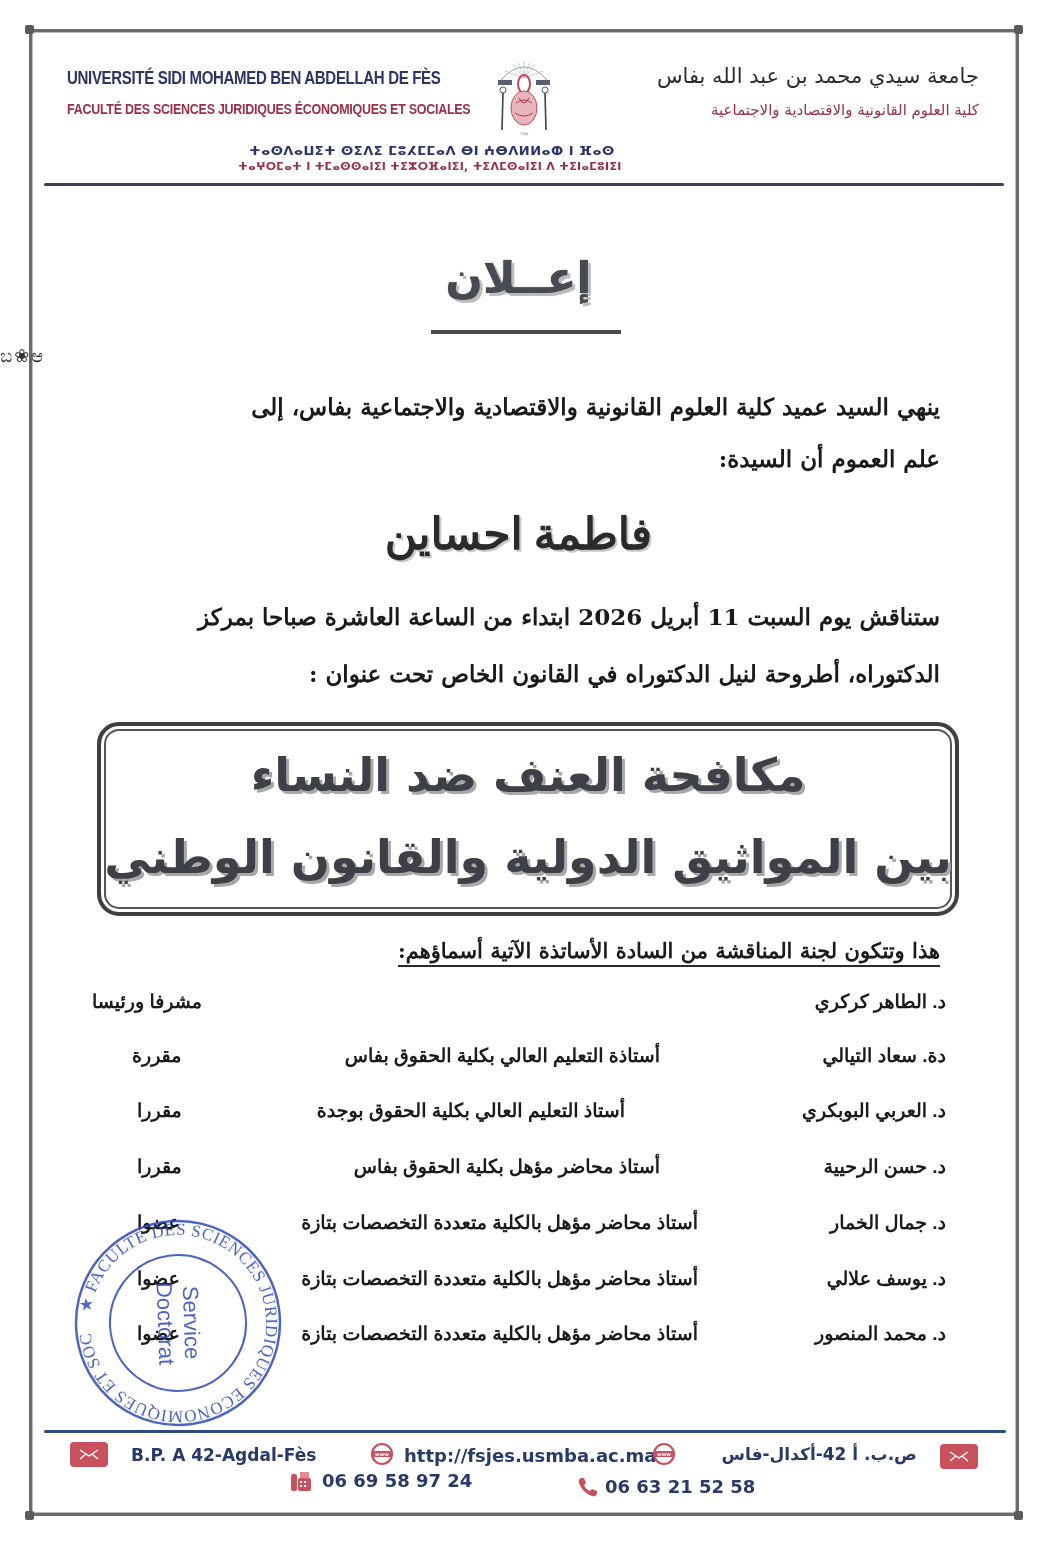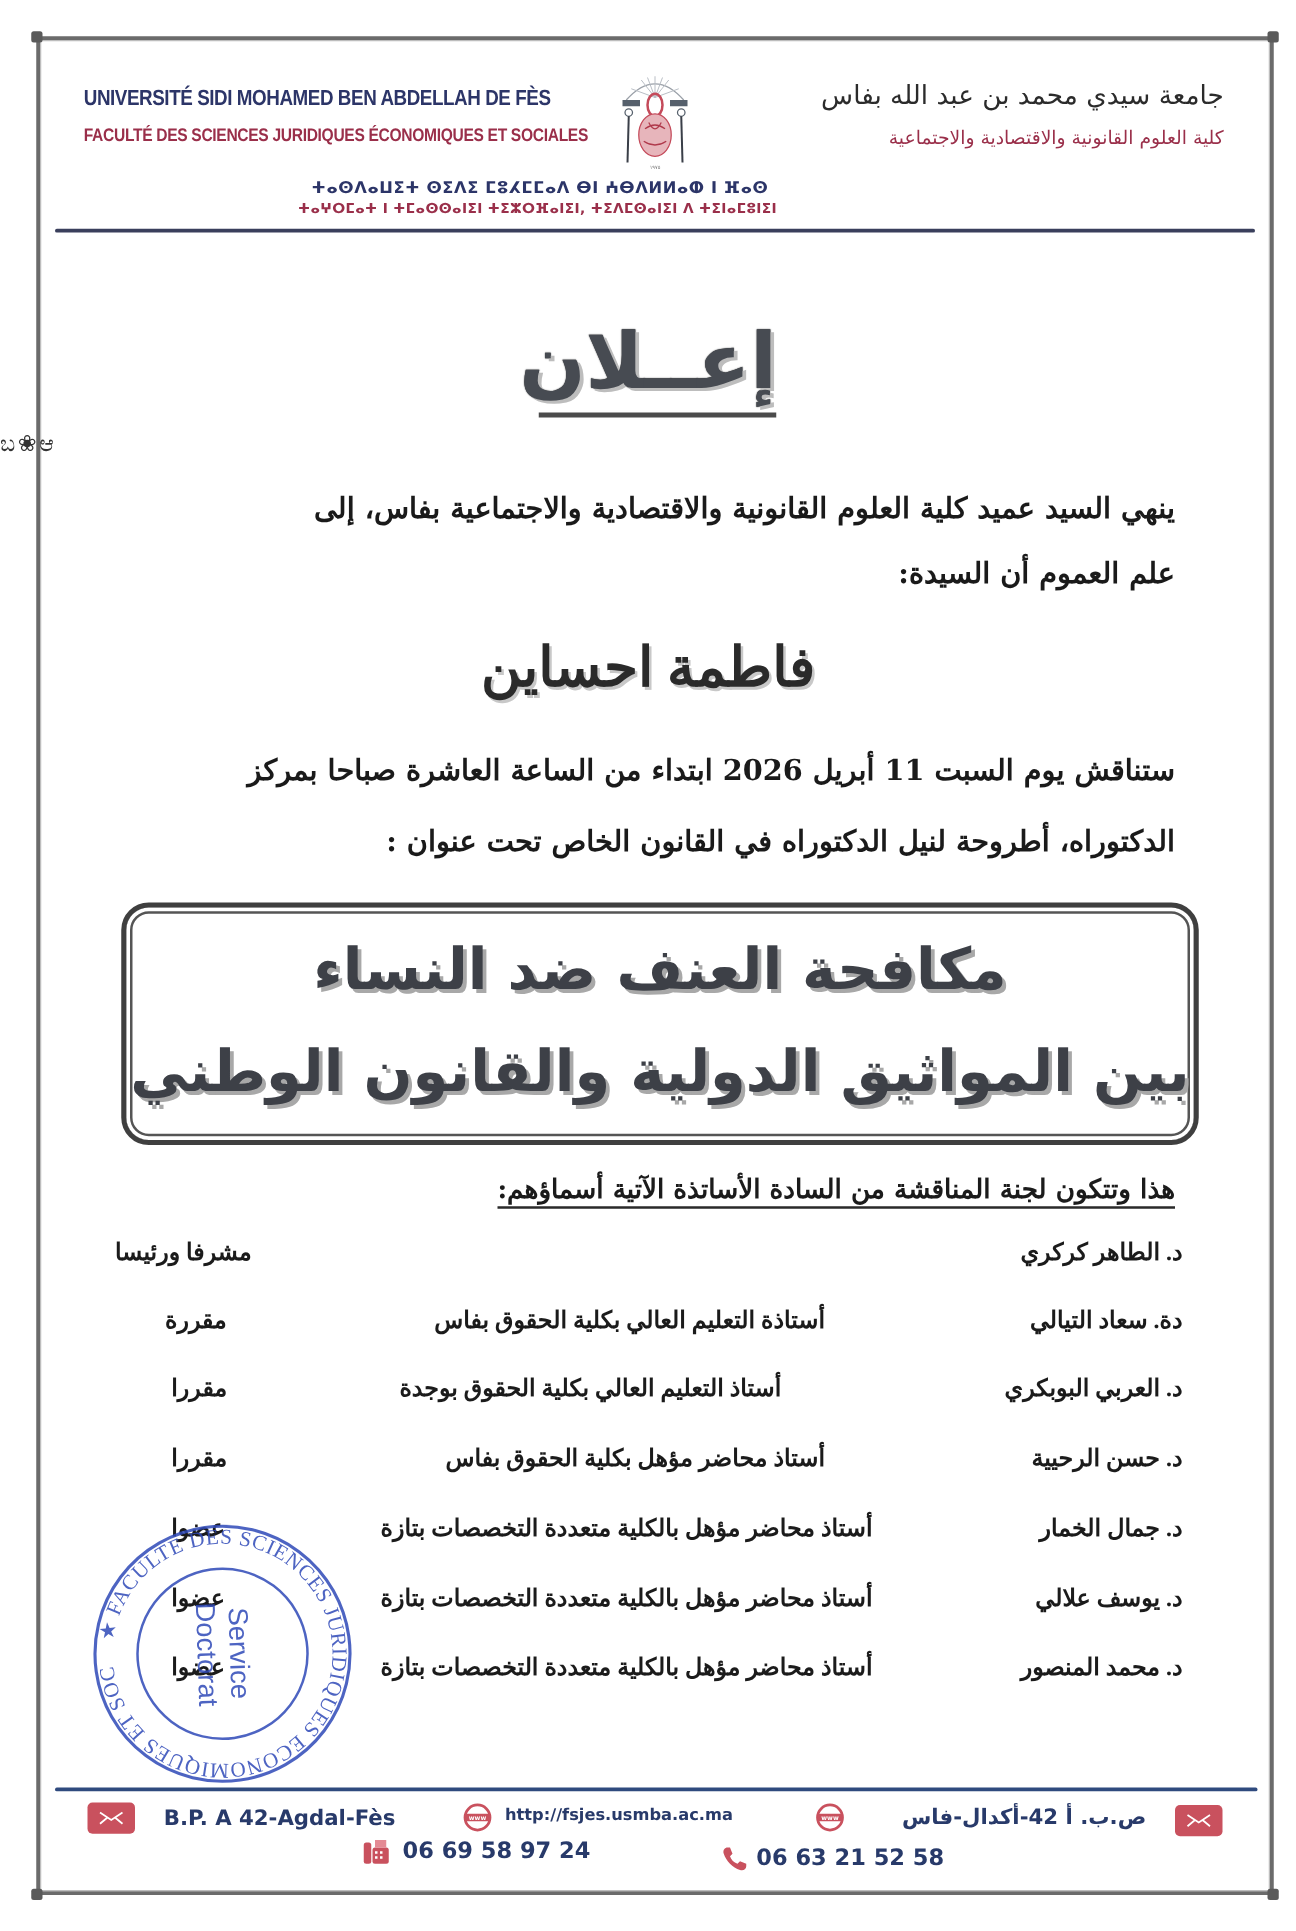--- a/index.html
+++ b/index.html
@@ -29,21 +29,21 @@
     font-size: 15px; color: #9a2f4a; white-space: nowrap; }
   .hdr-tfng-1 { position: absolute; left: 0; width: 864px; top: 143px; text-align: center; font-size: 13px; font-weight: bold;
     color: #2c3568; letter-spacing: 0.5px; white-space: nowrap; }
   .hdr-tfng-2 { position: absolute; left: 0; width: 860px; top: 160px; text-align: center; font-size: 11px; font-weight: bold;
     color: #9a2f4a; letter-spacing: 0.3px; white-space: nowrap; }
   .logo { position: absolute; left: 495px; top: 58px; width: 58px; height: 82px; }
   .hdr-rule { position: absolute; left: 44px; top: 183px; width: 960px; height: 3px; background: #3a3f5c; border-radius: 2px; }
 
   
   .title { position: absolute; left: 0; width: 1037px; top: 252px; text-align: center; direction: rtl;
-    font-family: "DejaVu Sans", sans-serif; font-weight: bold; font-size: 62px; color: #474b52;
+    font-family: "DejaVu Sans", sans-serif; font-weight: bold; font-size: 44px; color: #474b52;
     text-shadow: 3px 3px 0 #bdbdbd, 0 0 1px #000; }
   .title-underline { position: absolute; left: 431px; top: 330px; width: 190px; height: 4px; background: #4b4b4b; }
   .ornament { position: absolute; left: 0; width: 1037px; top: 345px; text-align: left; font-size: 18px; color: #333; letter-spacing: 2px; }
 
   
   .para { position: absolute; direction: rtl; font-family: "DejaVu Serif", serif; font-weight: bold; color: #1a1a1a; white-space: nowrap; }
   .p1 { right: 97px; top: 393px; font-size: 23px; }
   .p2 { right: 97px; top: 445px; font-size: 23px; }
   .candidate { position: absolute; left: 0; width: 1037px; top: 508px; text-align: center; direction: rtl;
     font-family: Liberation Serif, serif; font-weight: bold; font-size: 44px; color: #2a2a2a; text-shadow: 2px 2px 0 #c8c8c8; }
@@ -55,21 +55,21 @@
     border: 4px solid #3f3f3f; border-radius: 22px; box-shadow: inset 0 0 0 3px #fff, inset 0 0 0 5px #555; }
   .thesis-line { position: absolute; left: 97px; width: 862px; text-align: center; direction: rtl;
     font-family: "DejaVu Sans", sans-serif; font-weight: bold; color: #3d4047; text-shadow: 3px 3px 0 #a8a8a8; white-space: nowrap; }
   .t1 { top: 748px; font-size: 46px; }
   .t2 { top: 830px; font-size: 46px; }
 
   
   .committee-heading { position: absolute; right: 97px; top: 938px; direction: rtl; font-family: "DejaVu Serif", serif;
     font-weight: bold; font-size: 21px; border-bottom: 2px solid #2a2a2a; padding-bottom: 2px; white-space: nowrap; }
   .row { position: absolute; left: 80px; width: 870px; height: 40px; }
-  .cell { position: absolute; direction: rtl; font-family: Liberation Serif, serif; font-weight: bold; font-size: 19px; white-space: nowrap; }
+  .cell { position: absolute; direction: rtl; font-family: Liberation Sans, sans-serif; font-weight: bold; font-size: 19px; white-space: nowrap; }
   .cell.name { right: 4px; }
   .cell.title-cell { right: 252px; }
   .cell.role { left: 12px; }
 
   
   .stamp { position: absolute; left: 72px; top: 1217px; width: 212px; height: 212px; }
 
   
   .ftr-rule { position: absolute; left: 44px; top: 1430px; width: 962px; height: 3px; background: #2f4a7e; border-radius: 2px; }
   .ftr-text { position: absolute; font-family: "DejaVu Sans", sans-serif; font-weight: bold; color: #283a6a; white-space: nowrap; }
@@ -198,21 +198,21 @@
         <path d="M1 1 L10 7 L19 1 M1 10 L7 5 M19 10 L13 5" stroke="#fff" stroke-width="1.4" fill="none"></path>
       </svg>
   </div>
   <div class="ftr-text" style="left:131px; top:1445px; font-size:17px">B.P. A 42-Agdal-Fès</div>
 
   <svg class="globe" style="left:370px; top:1442px" width="24" height="24" viewBox="0 0 24 24">
     <circle cx="12" cy="12" r="10" fill="none" stroke="#c9515e" stroke-width="2.2"></circle>
     <rect x="2" y="9" width="20" height="6" fill="#c9515e"></rect>
     <text x="12" y="14" font-size="5" text-anchor="middle" fill="#fff" font-weight="bold">www</text>
   </svg>
-  <div class="ftr-text" style="left:404px; top:1445px; font-size:13px">http://fsjes.usmba.ac.ma</div>
+  <div class="ftr-text" style="left:404px; top:1445px; font-size:18px">http://fsjes.usmba.ac.ma</div>
   <svg class="globe" style="left:652px; top:1442px" width="24" height="24" viewBox="0 0 24 24">
     <circle cx="12" cy="12" r="10" fill="none" stroke="#c9515e" stroke-width="2.2"></circle>
     <rect x="2" y="9" width="20" height="6" fill="#c9515e"></rect>
     <text x="12" y="14" font-size="5" text-anchor="middle" fill="#fff" font-weight="bold">www</text>
   </svg>
 
   <div class="ftr-text" style="right:120px; top:1444px; font-size:17px; direction:rtl">ص.ب. أ 42-أكدال-فاس</div>
   <div class="env" style="left:940px; top:1444px">
     <svg width="20" height="11" viewBox="0 0 20 11">
         <path d="M1 1 L10 7 L19 1 M1 10 L7 5 M19 10 L13 5" stroke="#fff" stroke-width="1.4" fill="none"></path>

